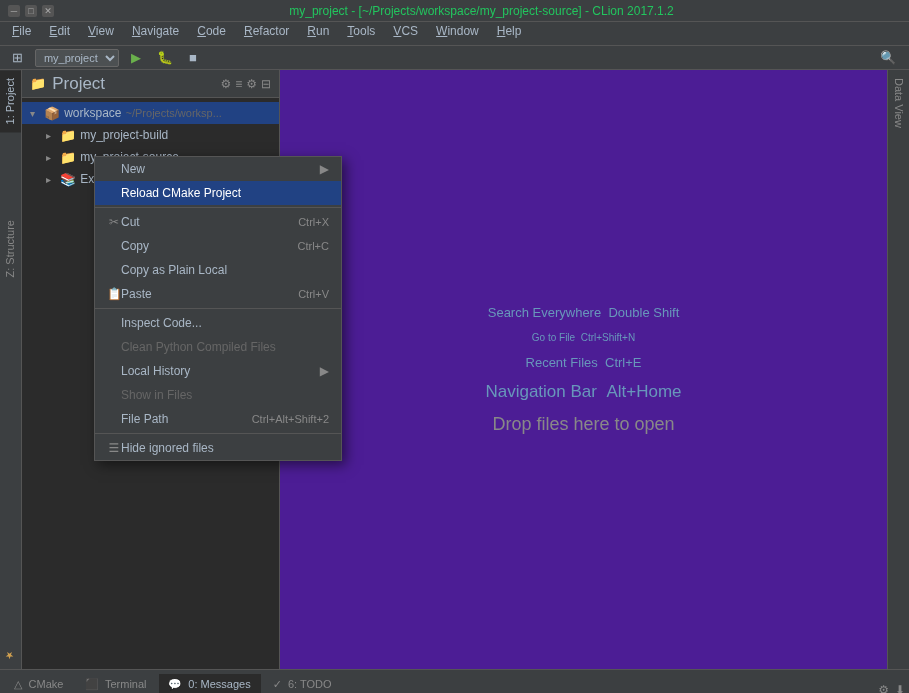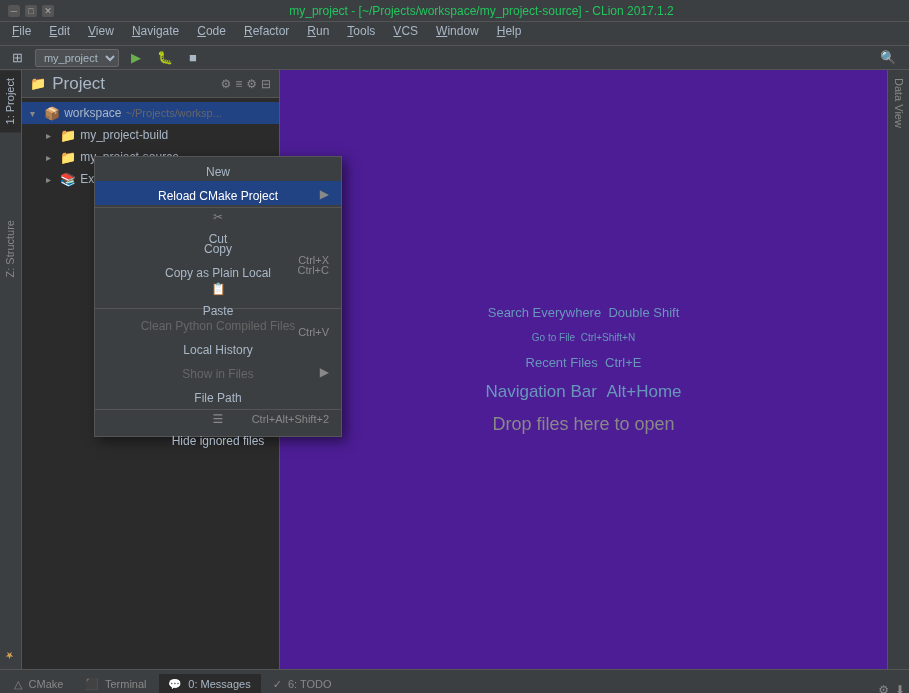--- a/index.html
+++ b/index.html
@@ -255,22 +255,21 @@
       box-shadow: 4px 4px 12px rgba(0,0,0,0.5);
     }
     .ctx-item {
       display: flex;
       align-items: center;
       height: 24px;
       padding: 0 12px;
       cursor: pointer;
       font-size: 12px;
       color: #a9b7c6;
-      gap: 8px;
-      flex-direction: column;
+      gap: 0;
     }
     .ctx-item.highlighted { background: #214283; color: #fff; }
     .ctx-item.disabled { color: #666; cursor: default; }
     .ctx-item .shortcut { margin-left: auto; color: #888; font-size: 11px; }
     .ctx-item .arrow { margin-left: auto; color: #888; }
     .ctx-separator { height: 1px; background: #555; margin: 2px 0; }
     .ctx-icon { width: 14px; text-align: center; color: #888; }
   </style>
 </head>
 <body>
@@ -443,20 +442,24 @@
     <span>Copy as Plain Local</span>
   </div>
 
   <div class="ctx-item">
     <span class="ctx-icon">📋</span>
     <span>Paste</span>
     <span class="shortcut">Ctrl+V</span>
   </div>
   <div class="ctx-separator"></div>
 
+  <div class="ctx-item">
+    <span class="ctx-icon"></span>
+    <span>Inspect Code...</span>
+  </div>
 
   <div class="ctx-item disabled">
     <span class="ctx-icon"></span>
     <span>Clean Python Compiled Files</span>
   </div>
 
   <div class="ctx-item">
     <span class="ctx-icon"></span>
     <span>Local History</span>
     <span class="arrow">▶</span>

